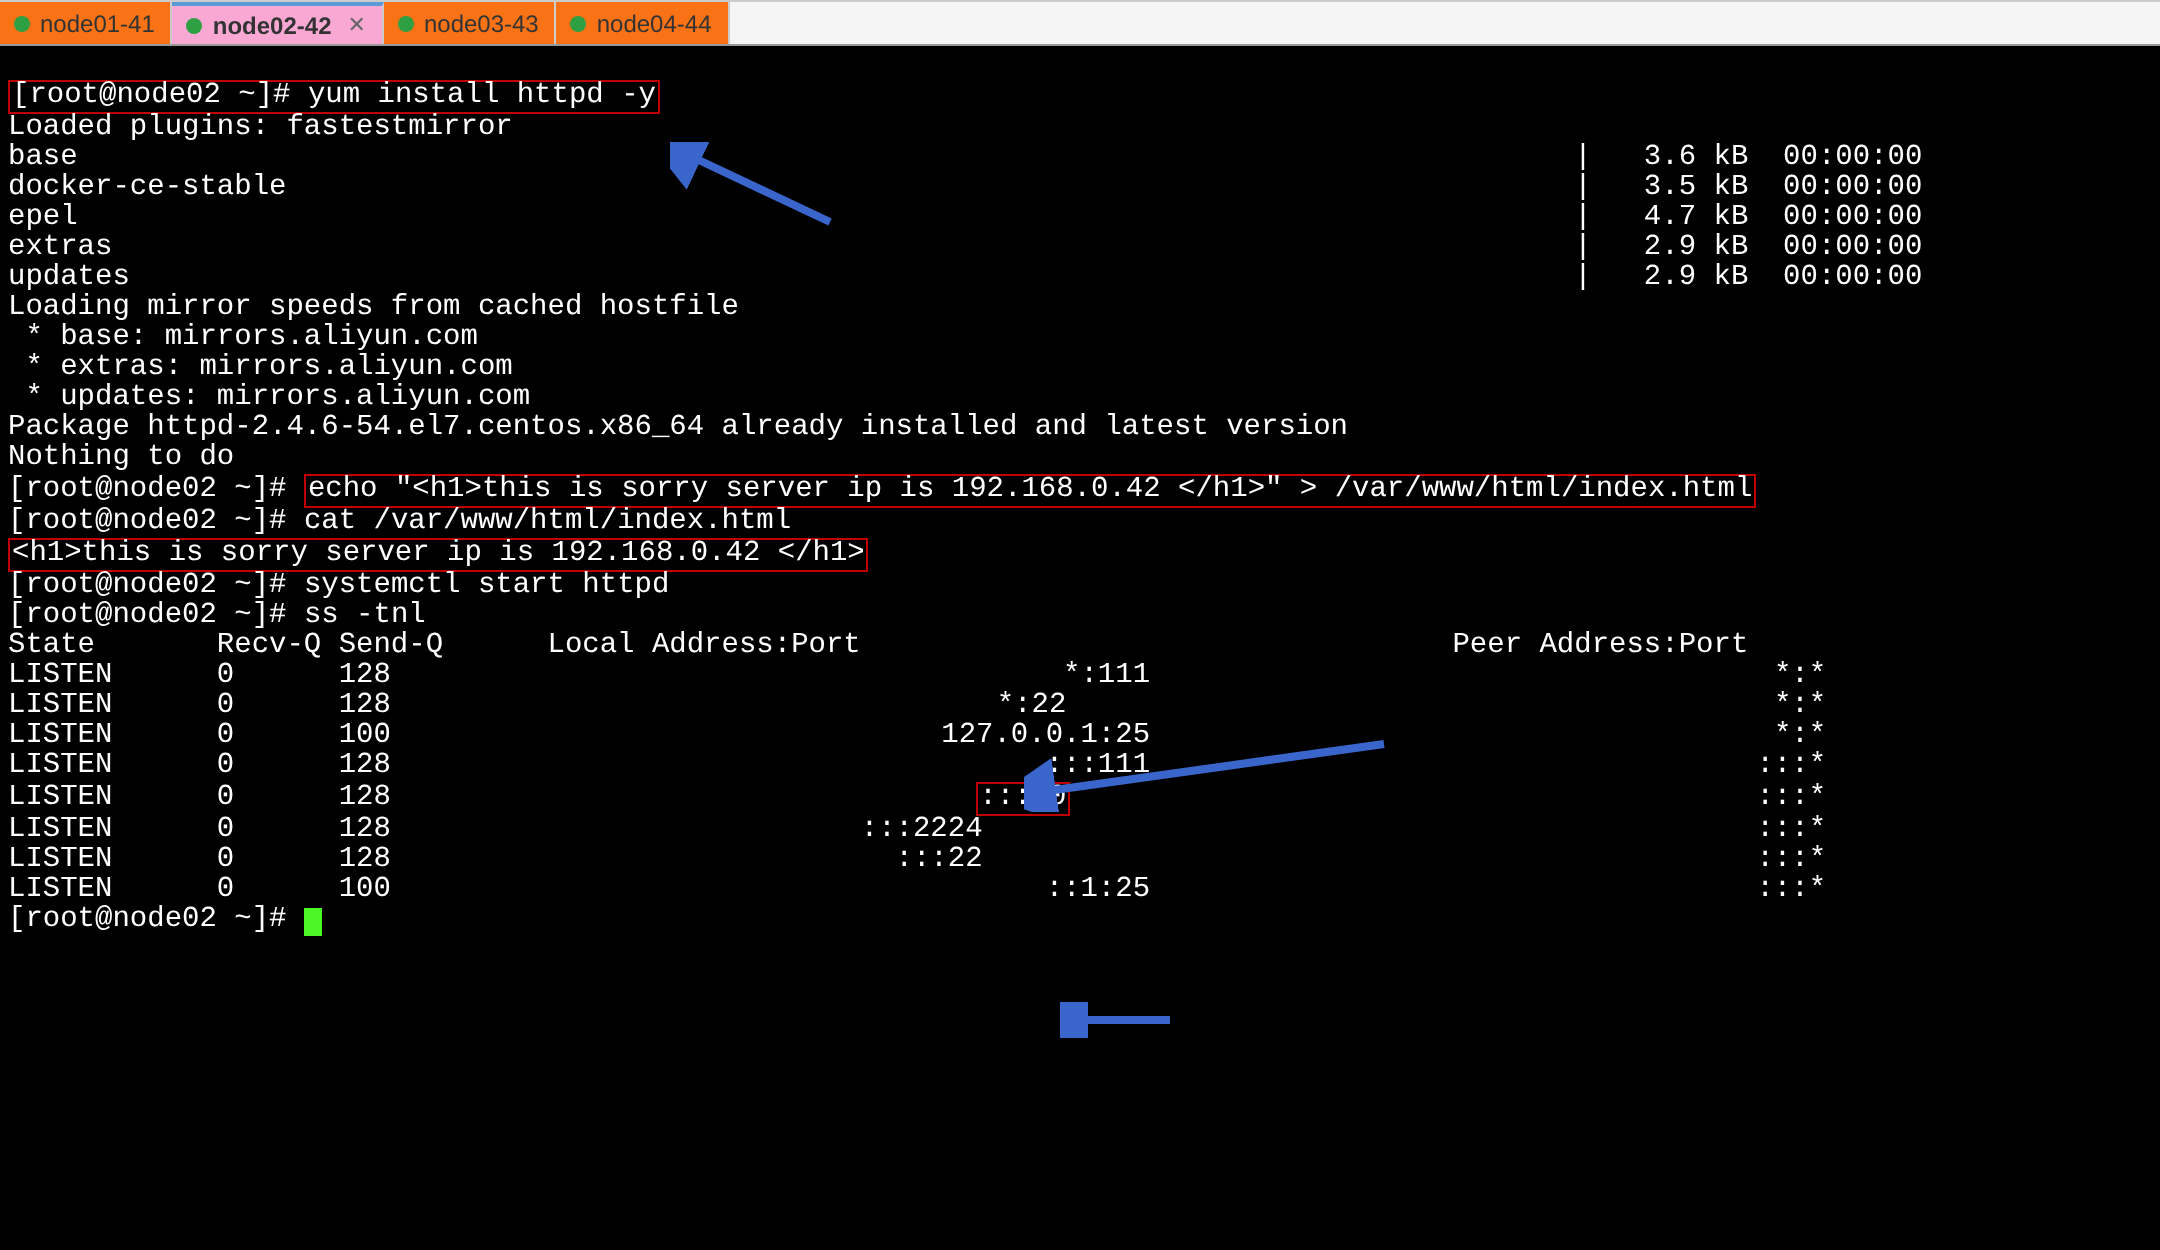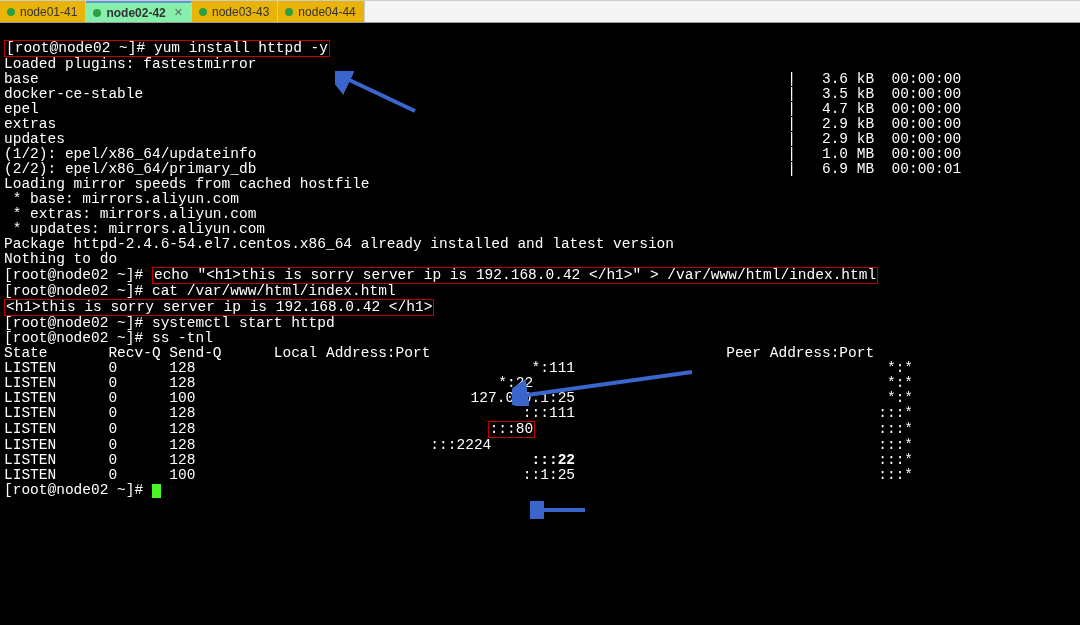--- a/index.html
+++ b/index.html
@@ -1,19 +1,19 @@
 <!DOCTYPE html>
 <html><head>
 <meta charset="utf-8">
 <style>
   * { margin: 0; padding: 0; box-sizing: border-box; }
   html, body { width: 1080px; height: 625px; font-family: Consolas, "Courier New", monospace; font-size: 14.5px; background: #000; color: #fff; overflow: hidden; }
   .tabbar { background: #f5f5f5; height: 23px; display: flex; align-items: stretch; border-bottom: 1px solid #999; border-top: 1px solid #ccc;}
-  .tab { display: flex; align-items: center; padding: 0 8px 0 6px; gap: 4px; font-family: Tahoma, Arial, sans-serif; font-size: 12px; color: #333; border-right: 1px solid #ccc; background: #eab308; cursor: pointer; }
-  .tab.active { background: #86efac; border-top: 2px solid #5b9bd5; }
+  .tab { display: flex; align-items: center; padding: 0 8px 0 6px; gap: 4px; font-family: Tahoma, Arial, sans-serif; font-size: 12px; color: #333; border-right: 1px solid #ccc; background: #f97316; cursor: pointer; }
+  .tab.active { background: #f9a8d4; border-top: 2px solid #5b9bd5; }
   .tab .dot { width: 10px; height: 10px; }
   .tab .close { margin-left: 4px; color: #666; font-size: 11px; }
   .term { background: #000; color: #fff; padding: 2px 4px; line-height: 15px; white-space: pre; position: relative; height: 602px;}
   .prompt { color: #fff; }
   .redbox { border: 1px solid #c00000; display: inline-block; padding: 0 1px; }
   .cursor { display: inline-block; width: 9px; height: 14px; background: #4af626; vertical-align: text-bottom; }
   .arrow { position: absolute; pointer-events: none; }
   .arrow svg { display: block; }
   pre { font-family: inherit; margin:0;}
   .sscol { display:inline-block; }
@@ -50,41 +50,39 @@
 </div>
 
 <div class="term">
 <pre><span class="redbox"><span class="prompt">[root@node02 ~]# </span><span>yum install httpd -y</span></span>
 <span>Loaded plugins: fastestmirror</span>
 <span id="repos">base                                                                                      |   3.6 kB  00:00:00
 docker-ce-stable                                                                          |   3.5 kB  00:00:00
 epel                                                                                      |   4.7 kB  00:00:00
 extras                                                                                    |   2.9 kB  00:00:00
 updates                                                                                   |   2.9 kB  00:00:00
-</span><span id="dls">(1/2): epel/x86_64/updateinfo                                                             |   1.0 MB  00:00:00
-(2/2): epel/x86_64/primary_db                                                             |   6.9 MB  00:00:01
 </span><span>Loading mirror speeds from cached hostfile</span>
 <span id="mirrors"> * base: mirrors.aliyun.com
  * extras: mirrors.aliyun.com
  * updates: mirrors.aliyun.com
 </span><span>Package httpd-2.4.6-54.el7.centos.x86_64 already installed and latest version</span>
 <span>Nothing to do</span>
 <span class="prompt">[root@node02 ~]# </span><span class="redbox"><span>echo "&lt;h1&gt;this is sorry server ip is 192.168.0.42 &lt;/h1&gt;" &gt; /var/www/html/index.html</span></span>
 <span class="prompt">[root@node02 ~]# </span><span>cat /var/www/html/index.html</span>
 <span class="redbox"><span>&lt;h1&gt;this is sorry server ip is 192.168.0.42 &lt;/h1&gt;</span></span>
 <span class="prompt">[root@node02 ~]# </span><span>systemctl start httpd</span>
 <span class="prompt">[root@node02 ~]# </span><span>ss -tnl</span>
 <span id="sshdr">State       Recv-Q Send-Q      Local Address:Port                                  Peer Address:Port</span>
 <span id="ssrows">LISTEN      0      128        <span class="sscol" style="width:310px;text-align:right;">                     *:111</span><span class="sscol" style="width:338px;text-align:right;">*:*</span>
 LISTEN      0      128        <span class="sscol" style="width:310px;text-align:center;">                      *:22</span><span class="sscol" style="width:338px;text-align:right;">*:*</span>
 LISTEN      0      100        <span class="sscol" style="width:310px;text-align:right;">              127.0.0.1:25</span><span class="sscol" style="width:338px;text-align:right;">*:*</span>
 LISTEN      0      128        <span class="sscol" style="width:310px;text-align:right;">                    :::111</span><span class="sscol" style="width:338px;text-align:right;">:::*</span>
 LISTEN      0      128        <span class="sscol" style="width:310px;text-align:center;">                     <span class="redbox">:::80</span></span><span class="sscol" style="width:338px;text-align:right;">:::*</span>
 LISTEN      0      128        <span class="sscol" style="width:310px;text-align:left;">                   :::2224</span><span class="sscol" style="width:338px;text-align:right;">:::*</span>
-LISTEN      0      128        <span class="sscol" style="width:310px;text-align:right;font-weight:bold;">                     :::22</span><span class="sscol" style="width:338px;text-align:right;">:::*</span>
+LISTEN      0      128        <span class="sscol" style="width:310px;">                     :::22</span><span class="sscol" style="width:338px;text-align:right;">:::*</span>
 LISTEN      0      100        <span class="sscol" style="width:310px;text-align:right;">                    ::1:25</span><span class="sscol" style="width:338px;text-align:right;">:::*</span>
 </span><span class="prompt">[root@node02 ~]# </span><span class="cursor"></span></pre>
 
 
 <div class="arrow" style="left:335px; top:33px;">
 <svg width="90" height="45">
         <defs>
           <marker id="ah1" markerWidth="8" markerHeight="8" refX="2" refY="4" orient="auto">
             <path d="M0,0 L8,4 L0,8 Z" fill="#3a66cc"></path>
           </marker>

